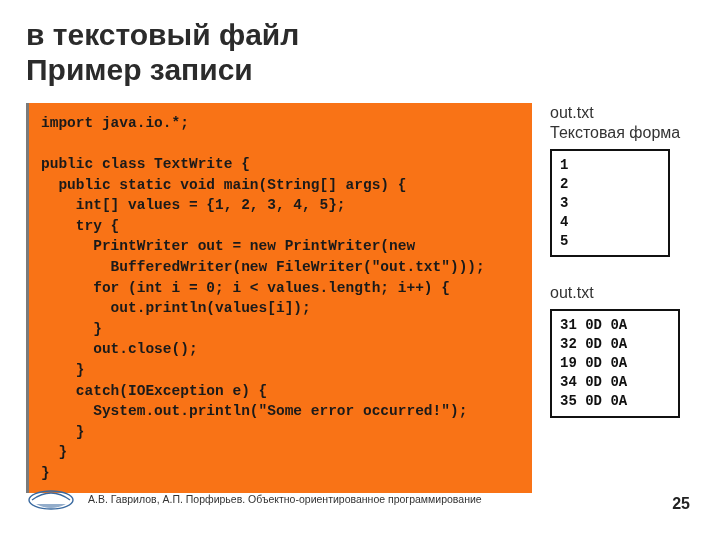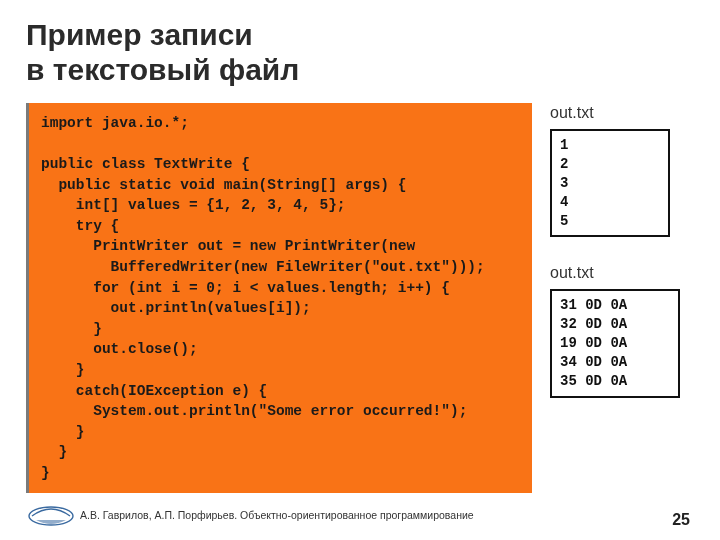--- a/index.html
+++ b/index.html
@@ -52,26 +52,26 @@
     font-weight: bold;
     color: #111;
     line-height: 1.35;
     white-space: pre;
     width: 120px;
   }
   .out-box.wide { width: 130px; }
   .spacer { height: 14px; }
   .footer {
     position: absolute;
-    left: 0; right: 0; bottom: 0;
+    left: 0; right: 0; bottom: 16px;
     height: 42px;
     display: flex;
     align-items: center;
     padding: 0 26px 6px 26px;
-    gap: 4px;
+    gap: 12px;
   }
   .logo {
     width: 50px; height: 24px;
     display: flex; align-items: center; justify-content: center;
   }
   .logo svg { display: block; }
   .footer-text {
     font-size: 10.5px;
     color: #333;
     line-height: 1.25;
@@ -84,22 +84,22 @@
     padding-right: 4px;
     margin-top: 8px;
   }
 </style>
 </head>
 <body>
 
 <div class="slide">
 
   <div class="title">
+    <div>в текстовый файл</div>
     <div>Пример записи</div>
-    <div>в текстовый файл</div>
   </div>
 
   <div class="content">
 
     <div class="code-block">import java.io.*;
 
 public class TextWrite {
   public static void main(String[] args) {
     int[] values = {1, 2, 3, 4, 5};
     try {
@@ -112,20 +112,21 @@
     }
     catch(IOException e) {
       System.out.println("Some error occurred!");
     }
   }
 }</div>
 
     <div class="side">
       <div class="side-label">
         <div>out.txt</div>
+        <div>Текстовая форма</div>
       </div>
       <div class="out-box">1
 2
 3
 4
 5</div>
 
       <div class="spacer"></div>
 
       <div class="side-label">

